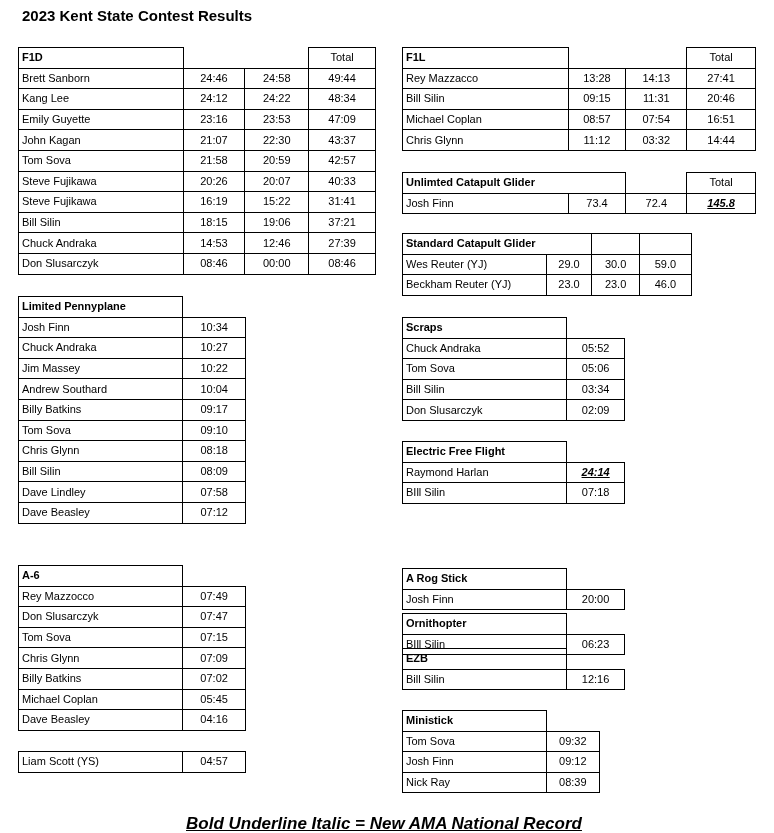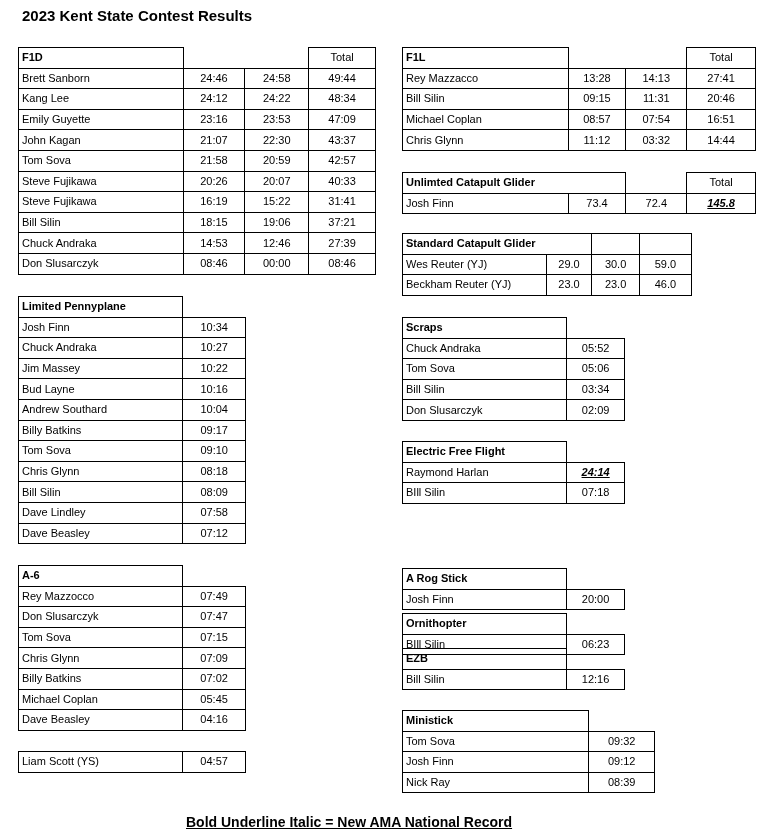--- a/index.html
+++ b/index.html
@@ -6,22 +6,22 @@
   body { width:774px; height:833px; position:relative; overflow:hidden;
          font-family:"Liberation Sans", sans-serif; color:#000; }
   .title { position:absolute; left:22px; top:7px; font-size:15px; font-weight:bold; }
   .tbl { position:absolute; border-collapse:collapse; font-size:11px; }
   .tbl td { height:20.6px; padding:0 3px; box-sizing:border-box; line-height:19px; white-space:nowrap; }
   .tbl td.num { text-align:center; }
   .tbl td.b { border:1.5px solid #000; }
   .tbl td.hdr { font-weight:bold; }
   .tbl td.nb-bottom-only { border:none; border-bottom:1.5px solid #000; }
   .rec { font-weight:bold; font-style:italic; text-decoration:underline; }
-  .footer { position:absolute; left:186px; top:814px; font-size:14px; font-weight:bold;
-            text-decoration:underline; }
+  .footer { position:absolute; left:186px; top:814px; font-size:17px; font-weight:bold;
+            font-style:italic; text-decoration:underline; }
 </style>
 </head>
 <body>
 
 <div class="title">2023 Kent State Contest Results</div>
 
 <table class="tbl" style="left:18px; top:47px; width:358px;">
   <colgroup>
       <col style="width:165px">
       <col style="width:62px">
@@ -215,24 +215,20 @@
       </tr>
       <tr>
         <td class="b">Chuck Andraka</td>
         <td class="b num">10:27</td>
       </tr>
       <tr>
         <td class="b">Jim Massey</td>
         <td class="b num">10:22</td>
       </tr>
       <tr>
-        <td class="b">Bud Layne</td>
-        <td class="b num">10:16</td>
-      </tr>
-      <tr>
         <td class="b">Andrew Southard</td>
         <td class="b num">10:04</td>
       </tr>
       <tr>
         <td class="b">Billy Batkins</td>
         <td class="b num">09:17</td>
       </tr>
       <tr>
         <td class="b">Tom Sova</td>
         <td class="b num">09:10</td>
@@ -416,21 +412,21 @@
   </tr>
   </tbody>
     <tbody>
       <tr>
         <td class="b">Bill Silin</td>
         <td class="b num">12:16</td>
       </tr>
     </tbody>
 </table>
 
-<table class="tbl" style="left:402px; top:710px; width:253px;">
+<table class="tbl" style="left:402px; top:710px; width:198px;">
   <colgroup>
       <col style="width:165px">
       <col style="width:58px">
     </colgroup>
   <tbody>
       <tr>
     <td class="b hdr">Ministick</td>
     <td class="nb-bottom-only"></td>
   </tr>
   </tbody>

